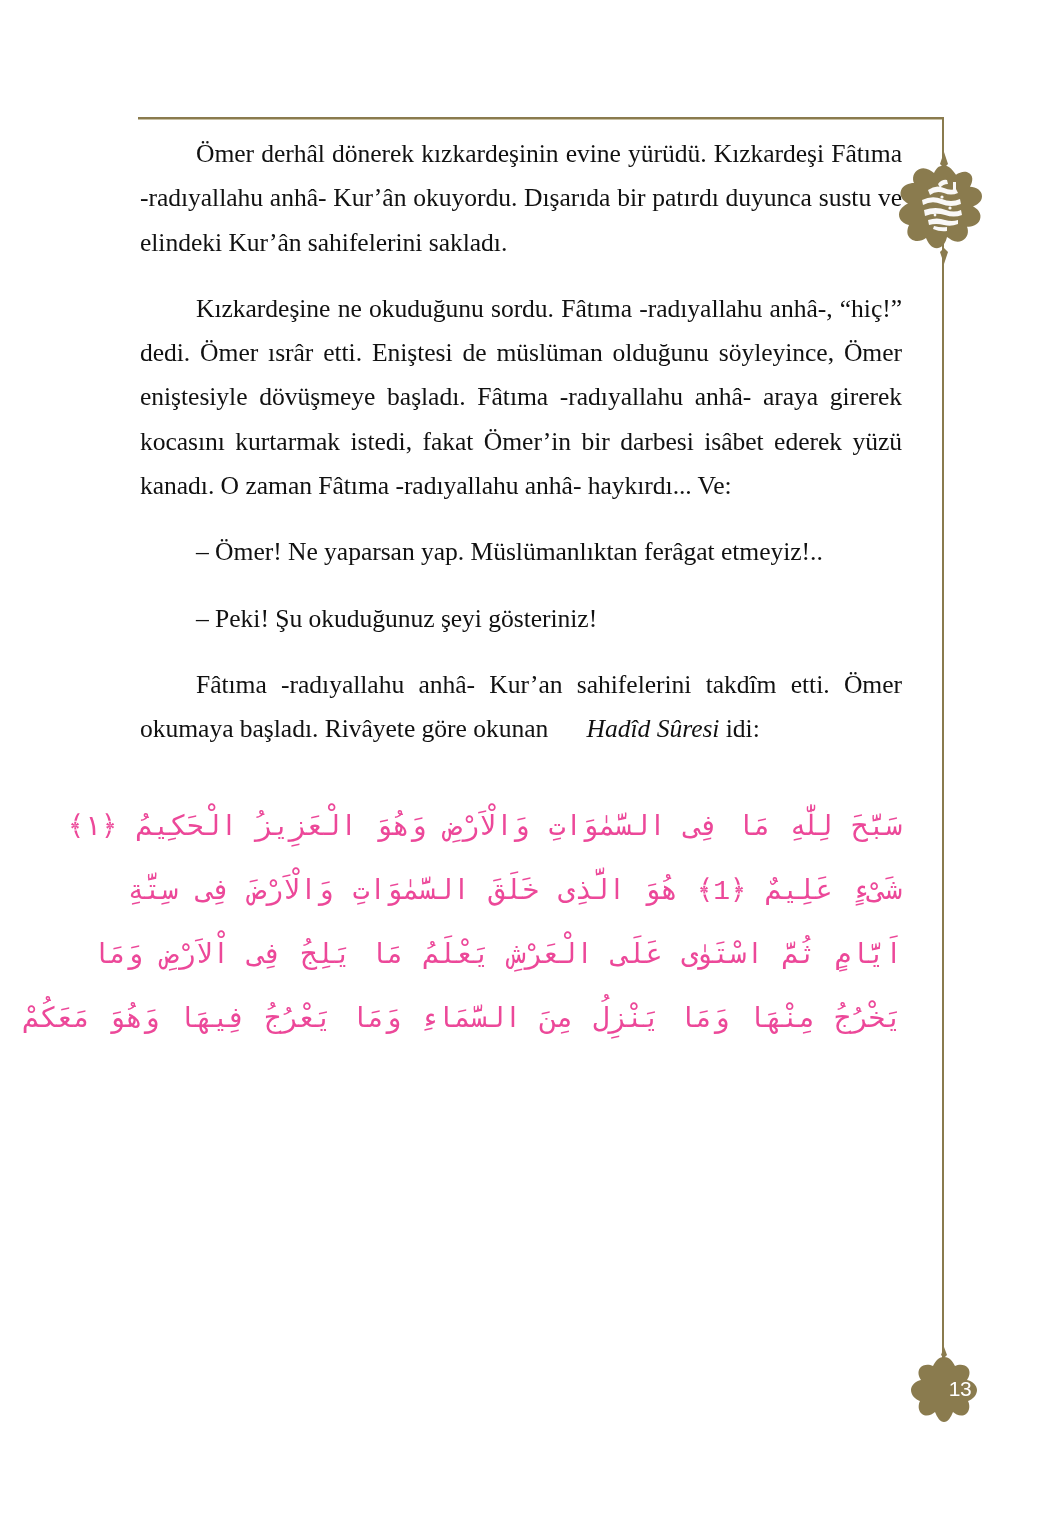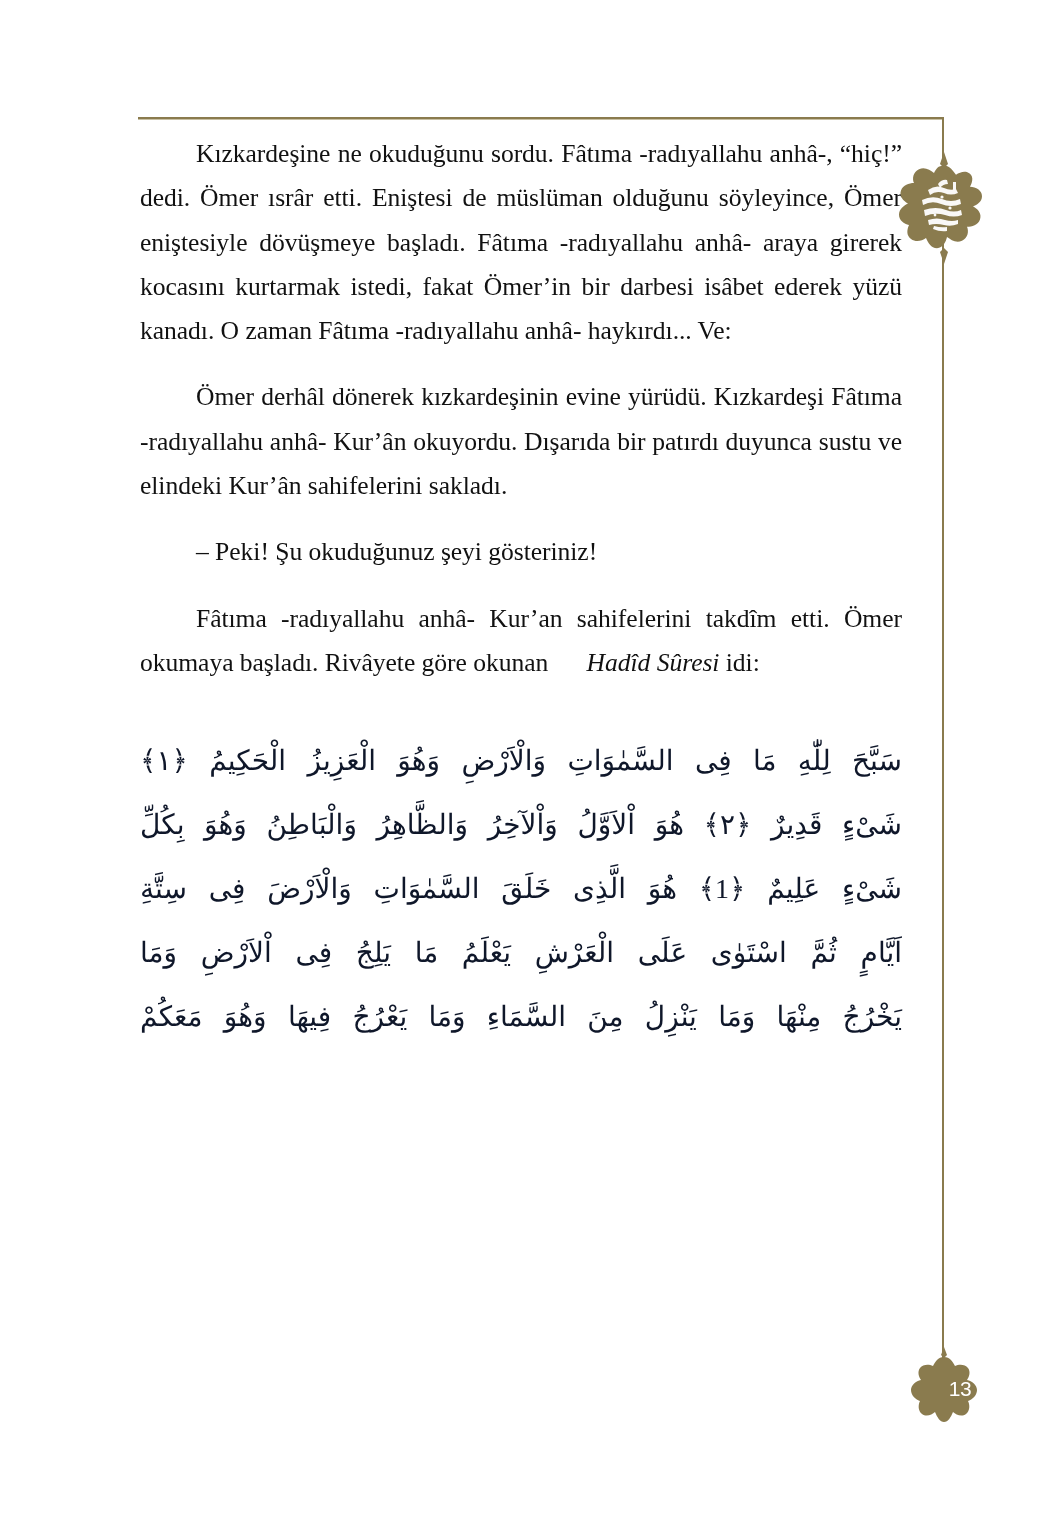--- a/index.html
+++ b/index.html
@@ -105,24 +105,24 @@
   }
   p.tr + p.tr { margin-top: 22px; }
   em.it { font-style: italic; margin-left: 32px; }
 
   
   .arabic {
     margin-top: 44px;
     width: 762px;
     direction: rtl;
     text-align: justify;
-    font-family: Liberation Serif, serif;
+    font-family: Liberation Mono, monospace;
     font-size: 28px;
     line-height: 64px;
-    color: #0f172a;
+    color: #ec4899;
     unicode-bidi: embed;
     word-spacing: 2px;
   }
   .arabic .aline {
     display: block;
     text-align: justify;
     text-align-last: justify;
     white-space: nowrap;
     overflow: visible;
   }
@@ -198,28 +198,28 @@
                  C11 30 9 25 12 21
                  C15 17 21 17 25 19
                  C27 15 30 10 36 10 Z"></path>
       </g>
     </svg>
     <div class="num">13</div>
   </div>
 
   <div class="content">
 
+    <p class="tr">Ömer derhâl dönerek kızkardeşinin evine yürüdü. Kızkardeşi Fâtıma -radıyallahu anhâ- Kur’ân okuyordu. Dışarıda bir patırdı duyunca sustu ve elindeki Kur’ân sahifelerini sakladı.</p>
     <p class="tr">Kızkardeşine ne okuduğunu sordu. Fâtıma -radıyallahu anhâ-, “hiç!” dedi. Ömer ısrâr etti. Eniştesi de müslüman olduğunu söyleyince, Ömer eniştesiyle dövüşmeye başladı. Fâtıma -radıyallahu anhâ- araya girerek kocasını kurtarmak istedi, fakat Ömer’in bir darbesi isâbet ederek yüzü kanadı. O zaman Fâtıma -radıyallahu anhâ- haykırdı... Ve:</p>
-    <p class="tr">Ömer derhâl dönerek kızkardeşinin evine yürüdü. Kızkardeşi Fâtıma -radıyallahu anhâ- Kur’ân okuyordu. Dışarıda bir patırdı duyunca sustu ve elindeki Kur’ân sahifelerini sakladı.</p>
+    <p class="tr">– Ömer! Ne yaparsan yap. Müslümanlıktan ferâgat etmeyiz!..</p>
     <p class="tr">– Peki! Şu okuduğunuz şeyi gösteriniz!</p>
 
     <p class="tr"><span>Fâtıma -radıyallahu anhâ- Kur’an sahifelerini takdîm etti. Ömer okumaya başladı. Rivâyete göre okunan </span><em class="it">Hadîd Sûresi</em><span> idi:</span></p>
 
     <div class="arabic">
       <span class="aline">سَبَّحَ لِلّٰهِ مَا فِى السَّمٰوَاتِ وَالْاَرْضِ وَهُوَ الْعَزِيزُ الْحَكِيمُ ﴿١﴾</span>
-      <span class="aline">شَىْءٍ قَدِيرٌ ﴿٢﴾ هُوَ اْلاَوَّلُ وَاْلآخِرُ وَالظَّاهِرُ وَالْبَاطِنُ وَهُوَ بِكُلِّ</span>
       <span class="aline">شَىْءٍ عَلِيمٌ ﴿1﴾ هُوَ الَّذِى خَلَقَ السَّمٰوَاتِ وَالْاَرْضَ فِى سِتَّةِ</span>
       <span class="aline">اَيَّامٍ ثُمَّ اسْتَوٰى عَلَى الْعَرْشِ يَعْلَمُ مَا يَلِجُ فِى اْلاَرْضِ وَمَا</span>
       <span class="aline">يَخْرُجُ مِنْهَا وَمَا يَنْزِلُ مِنَ السَّمَاءِ وَمَا يَعْرُجُ فِيهَا وَهُوَ مَعَكُمْ</span>
     </div>
 
   </div>
 </div>
 
 </body></html>

